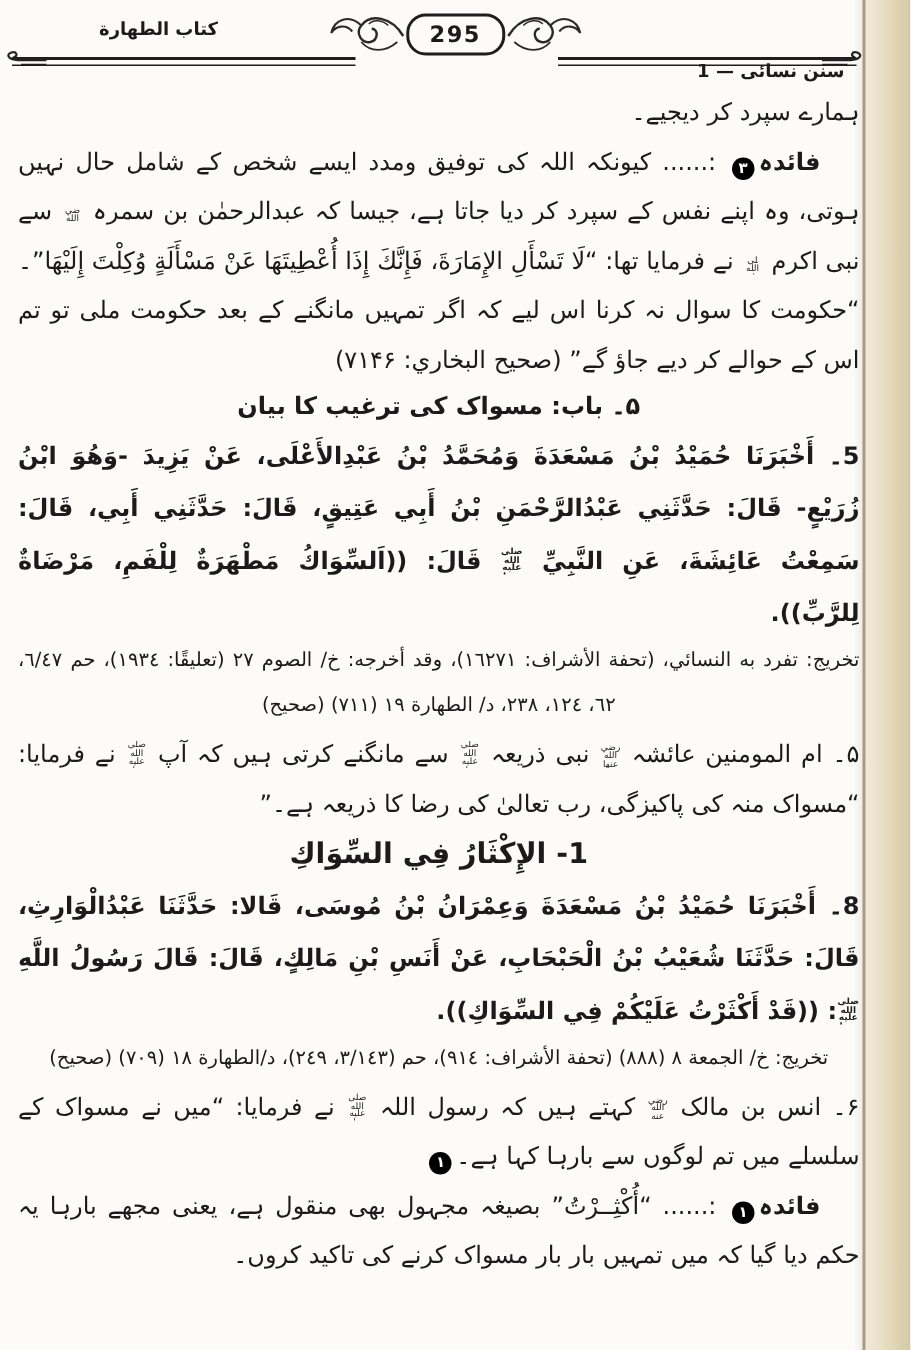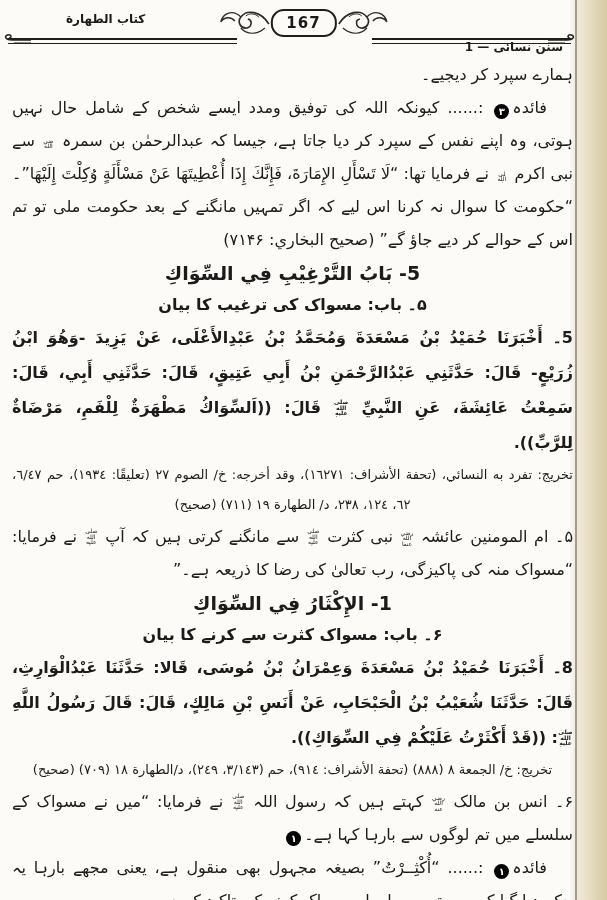--- a/index.html
+++ b/index.html
@@ -42,21 +42,21 @@
   }
   .content p,.content h2,.content h3{margin:0;}
   .urdu{font-size:16px;line-height:33px;}
   .just{text-align:justify;}
   .indent{text-indent:26px;}
   .arabic{font-size:16px;font-weight:bold;line-height:35px;text-align:justify;}
   .takh{font-size:13px;line-height:30px;text-align:justify;text-align-last:center;}
   .arabic-title{font-size:19px;font-weight:bold;text-align:center;line-height:34px;margin-top:2px;}
   .urdu-title{font-size:16px;font-weight:bold;text-align:center;line-height:30px;}
   
-  .lbl{font-weight:normal;}
+  .lbl{font-weight:bold;}
   .hon{
     display:inline-block;width:15px;max-height:18px;overflow:hidden;
     font-size:6px;line-height:5.5px;text-align:center;vertical-align:-4px;
     word-break:break-word;white-space:normal;
   }
   .circ{
     display:inline-block;width:15px;height:15px;border-radius:50%;
     background:#000;color:#fff;font-size:10px;font-weight:bold;
     line-height:15px;text-align:center;vertical-align:-2px;margin:0 3px;
     text-indent:0;
@@ -83,43 +83,41 @@
       <path d="M29 10 H12" stroke="#222" fill="none" stroke-width="1"></path>
     </svg>
 
     <div class="ornament">
       <svg class="scroll flip" width="52" height="32" viewBox="0 0 52 32">
         <path d="M2 17 C10 4, 24 2, 30 10 C34 15, 30 22, 24 21 C19 20, 18 13, 23 12" fill="none" stroke="#2a2a2a" stroke-width="1.6"></path>
         <path d="M30 10 C38 2, 48 6, 50 15 C47 10, 40 9, 36 14" fill="none" stroke="#2a2a2a" stroke-width="1.4"></path>
         <path d="M6 21 C14 28, 24 28, 30 21" fill="none" stroke="#2a2a2a" stroke-width="1.2"></path>
         <path d="M12 10 C16 6, 22 6, 25 9" fill="none" stroke="#2a2a2a" stroke-width="1"></path>
       </svg>
-      <div class="badge">167</div>
+      <div class="badge">295</div>
       <svg class="scroll" width="52" height="32" viewBox="0 0 52 32">
         <path d="M2 17 C10 4, 24 2, 30 10 C34 15, 30 22, 24 21 C19 20, 18 13, 23 12" fill="none" stroke="#2a2a2a" stroke-width="1.6"></path>
         <path d="M30 10 C38 2, 48 6, 50 15 C47 10, 40 9, 36 14" fill="none" stroke="#2a2a2a" stroke-width="1.4"></path>
         <path d="M6 21 C14 28, 24 28, 30 21" fill="none" stroke="#2a2a2a" stroke-width="1.2"></path>
         <path d="M12 10 C16 6, 22 6, 25 9" fill="none" stroke="#2a2a2a" stroke-width="1"></path>
       </svg>
     </div>
   </header>
 
   <main class="content">
     <p class="urdu">ہمارے سپرد کر دیجیے۔</p>
 
     <p class="urdu just indent"><span class="lbl">فائدہ</span><span class="circ">۳</span><span> :...... کیونکہ اللہ کی توفیق ومدد ایسے شخص کے شامل حال نہیں ہوتی، وہ اپنے نفس کے سپرد کر دیا جاتا ہے، جیسا کہ عبدالرحمٰن بن سمرہ </span><span class="hon">رضي الله عنه</span><span> سے نبی اکرم </span><span class="hon">صلى الله عليه وسلم</span><span> نے فرمایا تھا: “لَا تَسْأَلِ الإِمَارَةَ، فَإِنَّكَ إِذَا أُعْطِيتَهَا عَنْ مَسْأَلَةٍ وُكِلْتَ إِلَيْهَا”۔ “حکومت کا سوال نہ کرنا اس لیے کہ اگر تمہیں مانگنے کے بعد حکومت ملی تو تم اس کے حوالے کر دیے جاؤ گے” (صحيح البخاري: ۷۱۴۶)</span></p>
 
-    <h2 class="arabic-title">5- بَابُ التَّرْغِيْبِ فِي السِّوَاكِ</h2>
     <h3 class="urdu-title">۵۔ باب: مسواک کی ترغیب کا بیان</h3>
     <p class="arabic"><span>5۔ أَخْبَرَنَا حُمَيْدُ بْنُ مَسْعَدَةَ وَمُحَمَّدُ بْنُ عَبْدِالأَعْلَى، عَنْ يَزِيدَ -وَهُوَ ابْنُ زُرَيْعٍ- قَالَ: حَدَّثَنِي عَبْدُالرَّحْمَنِ بْنُ أَبِي عَتِيقٍ، قَالَ: حَدَّثَنِي أَبِي، قَالَ: سَمِعْتُ عَائِشَةَ، عَنِ النَّبِيِّ </span><span class="hon">صلى الله عليه وسلم</span><span> قَالَ: ((اَلسِّوَاكُ مَطْهَرَةٌ لِلْفَمِ، مَرْضَاةٌ لِلرَّبِّ)).</span></p>
     <p class="takh">تخريج: تفرد به النسائي، (تحفة الأشراف: ١٦٢٧١)، وقد أخرجه: خ/ الصوم ٢٧ (تعليقًا: ١٩٣٤)، حم ٦/٤٧، ٦٢، ١٢٤، ٢٣٨، د/ الطهارة ١٩ (٧١١) (صحيح)</p>
-    <p class="urdu just"><span>۵۔ ام المومنین عائشہ </span><span class="hon">رضي الله عنها</span><span> نبی کثرت </span><span class="hon">صلى الله عليه وسلم</span><span> سے مانگنے کرتی ہیں کہ آپ </span><span class="hon">صلى الله عليه وسلم</span><span> نے فرمایا: “مسواک منہ کی پاکیزگی، رب تعالیٰ کی رضا کا ذریعہ ہے۔”</span></p>
+    <p class="urdu just"><span>۵۔ ام المومنین عائشہ </span><span class="hon">رضي الله عنها</span><span> نبی ذریعہ </span><span class="hon">صلى الله عليه وسلم</span><span> سے مانگنے کرتی ہیں کہ آپ </span><span class="hon">صلى الله عليه وسلم</span><span> نے فرمایا: “مسواک منہ کی پاکیزگی، رب تعالیٰ کی رضا کا ذریعہ ہے۔”</span></p>
 
     <h2 class="arabic-title">1- الإِكْثَارُ فِي السِّوَاكِ</h2>
-    <h3 class="urdu-title">۶۔ باب: مسواک کثرت سے کرنے کا بیان</h3>
     <p class="arabic"><span>8۔ أَخْبَرَنَا حُمَيْدُ بْنُ مَسْعَدَةَ وَعِمْرَانُ بْنُ مُوسَى، قَالا: حَدَّثَنَا عَبْدُالْوَارِثِ، قَالَ: حَدَّثَنَا شُعَيْبُ بْنُ الْحَبْحَابِ، عَنْ أَنَسِ بْنِ مَالِكٍ، قَالَ: قَالَ رَسُولُ اللَّهِ </span><span class="hon">صلى الله عليه وسلم</span><span>: ((قَدْ أَكْثَرْتُ عَلَيْكُمْ فِي السِّوَاكِ)).</span></p>
     <p class="takh">تخريج: خ/ الجمعة ٨ (٨٨٨) (تحفة الأشراف: ٩١٤)، حم (٣/١٤٣، ٢٤٩)، د/الطهارة ١٨ (٧٠٩) (صحيح)</p>
     <p class="urdu just"><span>۶۔ انس بن مالک </span><span class="hon">رضي الله عنه</span><span> کہتے ہیں کہ رسول اللہ </span><span class="hon">صلى الله عليه وسلم</span><span> نے فرمایا: “میں نے مسواک کے سلسلے میں تم لوگوں سے بارہا کہا ہے۔</span><span class="circ">۱</span></p>
     <p class="urdu just indent"><span class="lbl">فائدہ</span><span class="circ">۱</span><span> :...... “أُكْثِــرْتُ” بصیغہ مجہول بھی منقول ہے، یعنی مجھے بارہا یہ حکم دیا گیا کہ میں تمہیں بار بار مسواک کرنے کی تاکید کروں۔</span></p>
 
   </main>
 
   <div class="scan-edge-shade"></div>
   <div class="scan-edge"></div>
 </div>

